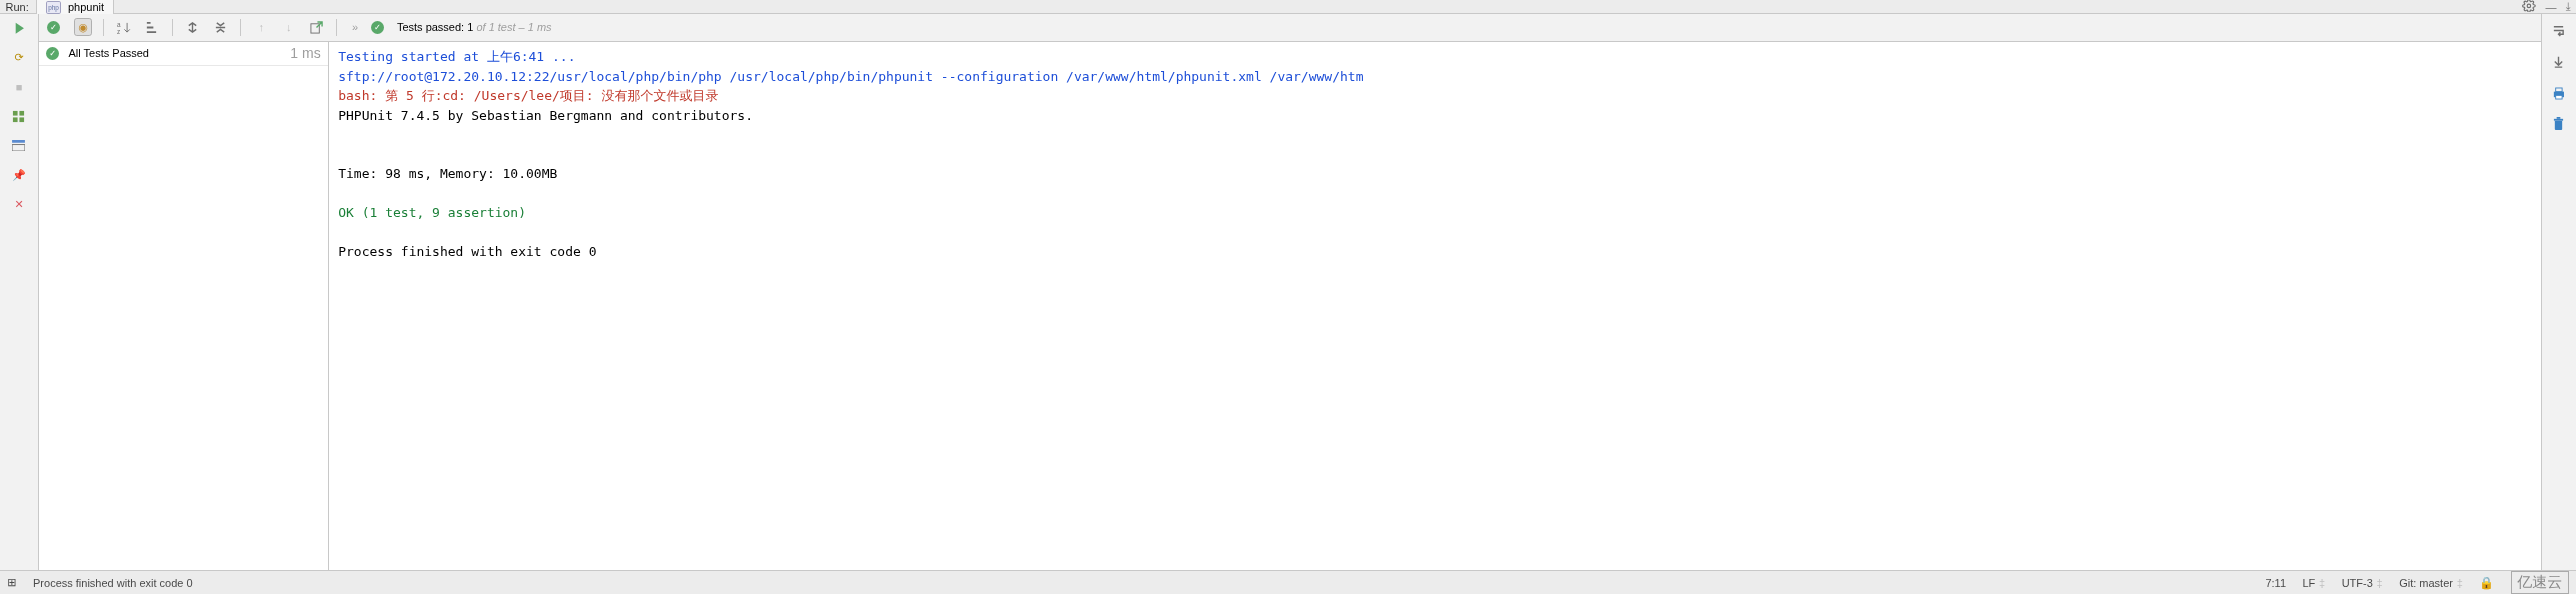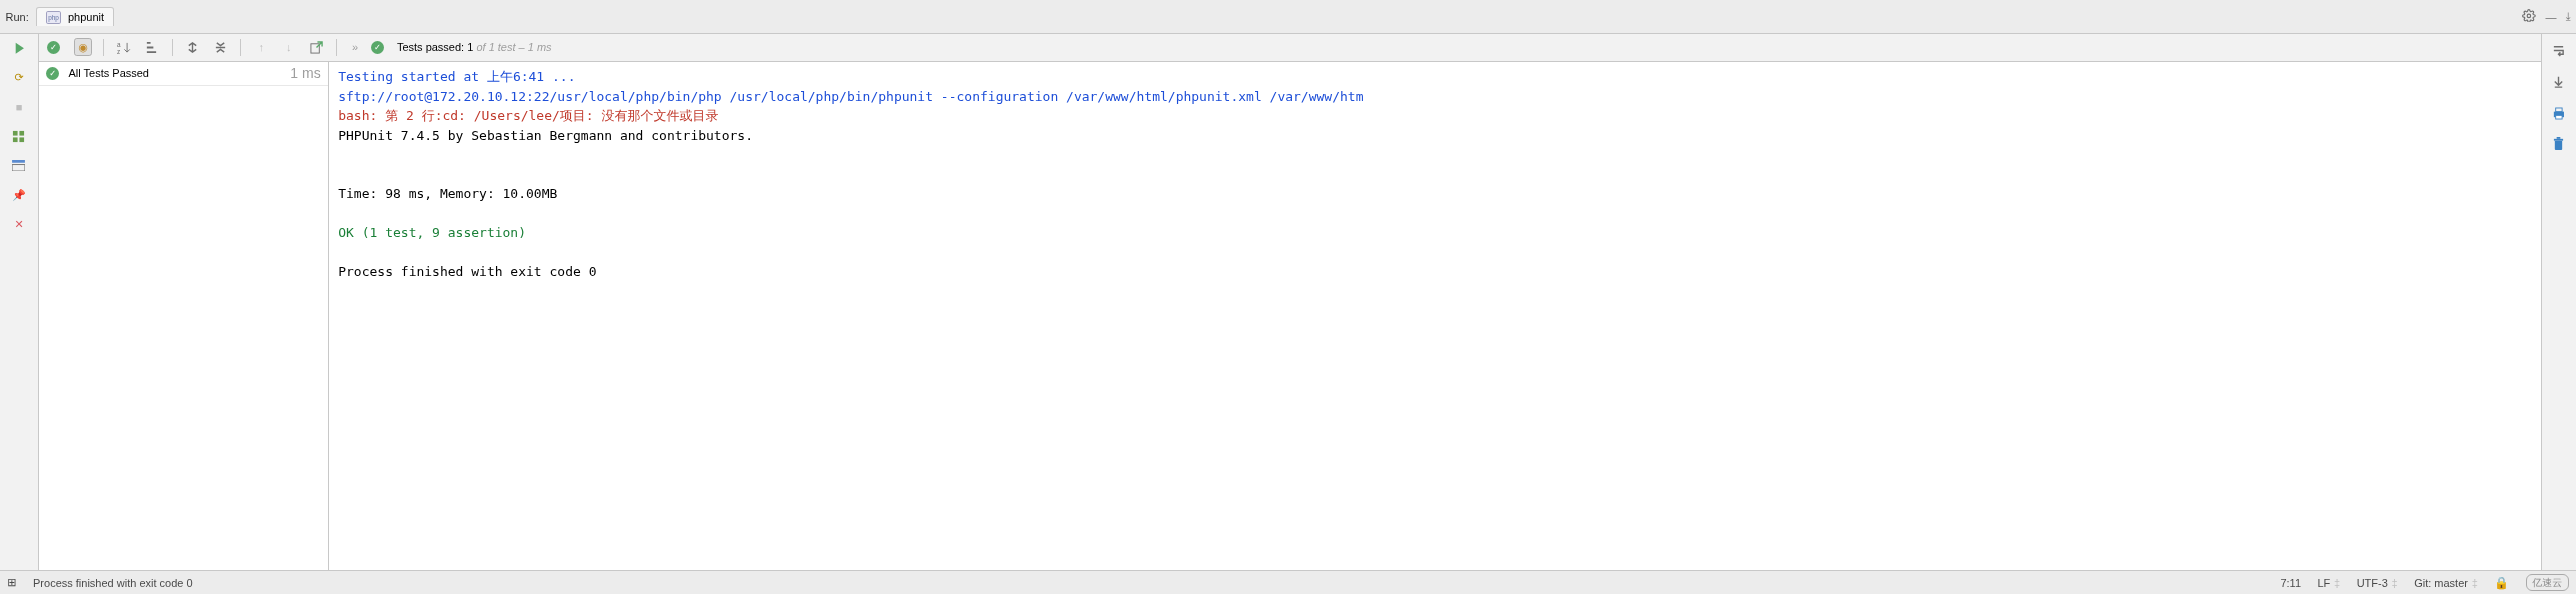--- a/index.html
+++ b/index.html
@@ -11,21 +11,21 @@
       width: 2576px;
       height: 594px;
       overflow: hidden;
       display: flex;
       flex-direction: column;
     }
     .mono { font-family: "Menlo", "Consolas", monospace; font-size: 13px; }
 
     
     .header {
-      height: 34px;
+      height: 14px;
       background: #ececec;
       border-bottom: 0.9px solid #c8c8c8;
       display: flex;
       align-items: center;
       padding: 0 5.5px;
     }
     .header .run-label { color: #333; margin-right: 7.3px; }
     .tab {
       display: flex;
       align-items: center;
@@ -154,21 +154,21 @@
       align-items: center;
       padding: 0 7.3px;
       gap: 16.5px;
       font-size: 11px;
       color: #4a4a4a;
     }
     .status-bar .spacer { flex: 1; }
     .status-bar .divider { color: #c0c0c0; }
     .status-bar .item { display: flex; align-items: center; gap: 3.7px; }
     .lock-icon { color: #888; font-size: 12px; }
-    .cloud-icon { border: 0.9px solid #aaa; border-radius: 6px; padding: 0.9px 5.5px; font-size: 10px; color: #888; }
+    .cloud-icon { border: 0.9px solid #aaa; border-radius: 0; padding: 0.9px 5.5px; font-size: 15px; color: #888; }
   </style>
 </head>
 <body>
 
 <div class="header">
   <span class="run-label">Run:</span>
   <div class="tab">
     <span class="php-icon">php</span>
     <span>phpunit</span>
   </div>
@@ -264,21 +264,21 @@
       <div class="tree-panel">
         <div class="tree-row">
           <span class="check-circle">✓</span>
           <span class="label">All Tests Passed</span>
           <span class="time">1 ms</span>
         </div>
       </div>
 
       <div class="console mono"><span class="c-blue">Testing started at 上午6:41 ...</span>
 <span class="c-blue">sftp://root@172.20.10.12:22/usr/local/php/bin/php /usr/local/php/bin/phpunit --configuration /var/www/html/phpunit.xml /var/www/htm</span>
-<span class="c-red">bash: 第 2 行:cd: /Users/lee/项目: 没有那个文件或目录</span>
+<span class="c-red">bash: 第 5 行:cd: /Users/lee/项目: 没有那个文件或目录</span>
 <span>PHPUnit 7.4.5 by Sebastian Bergmann and contributors.</span>
 <span></span>
 <span></span>
 <span>Time: 98 ms, Memory: 10.00MB</span>
 <span></span>
 <span class="c-green">OK (1 test, 9 assertion)</span>
 <span></span>
 <span>Process finished with exit code 0</span></div>
 
     </div>

